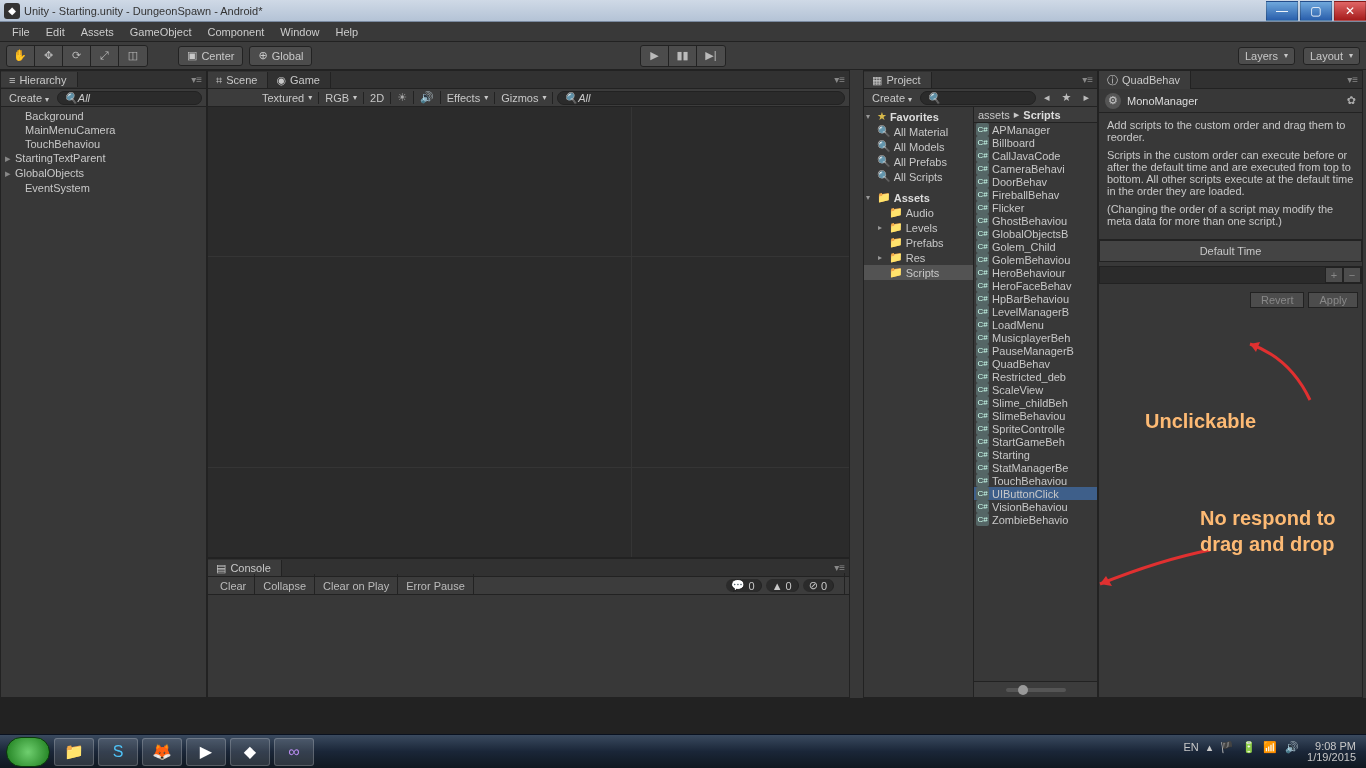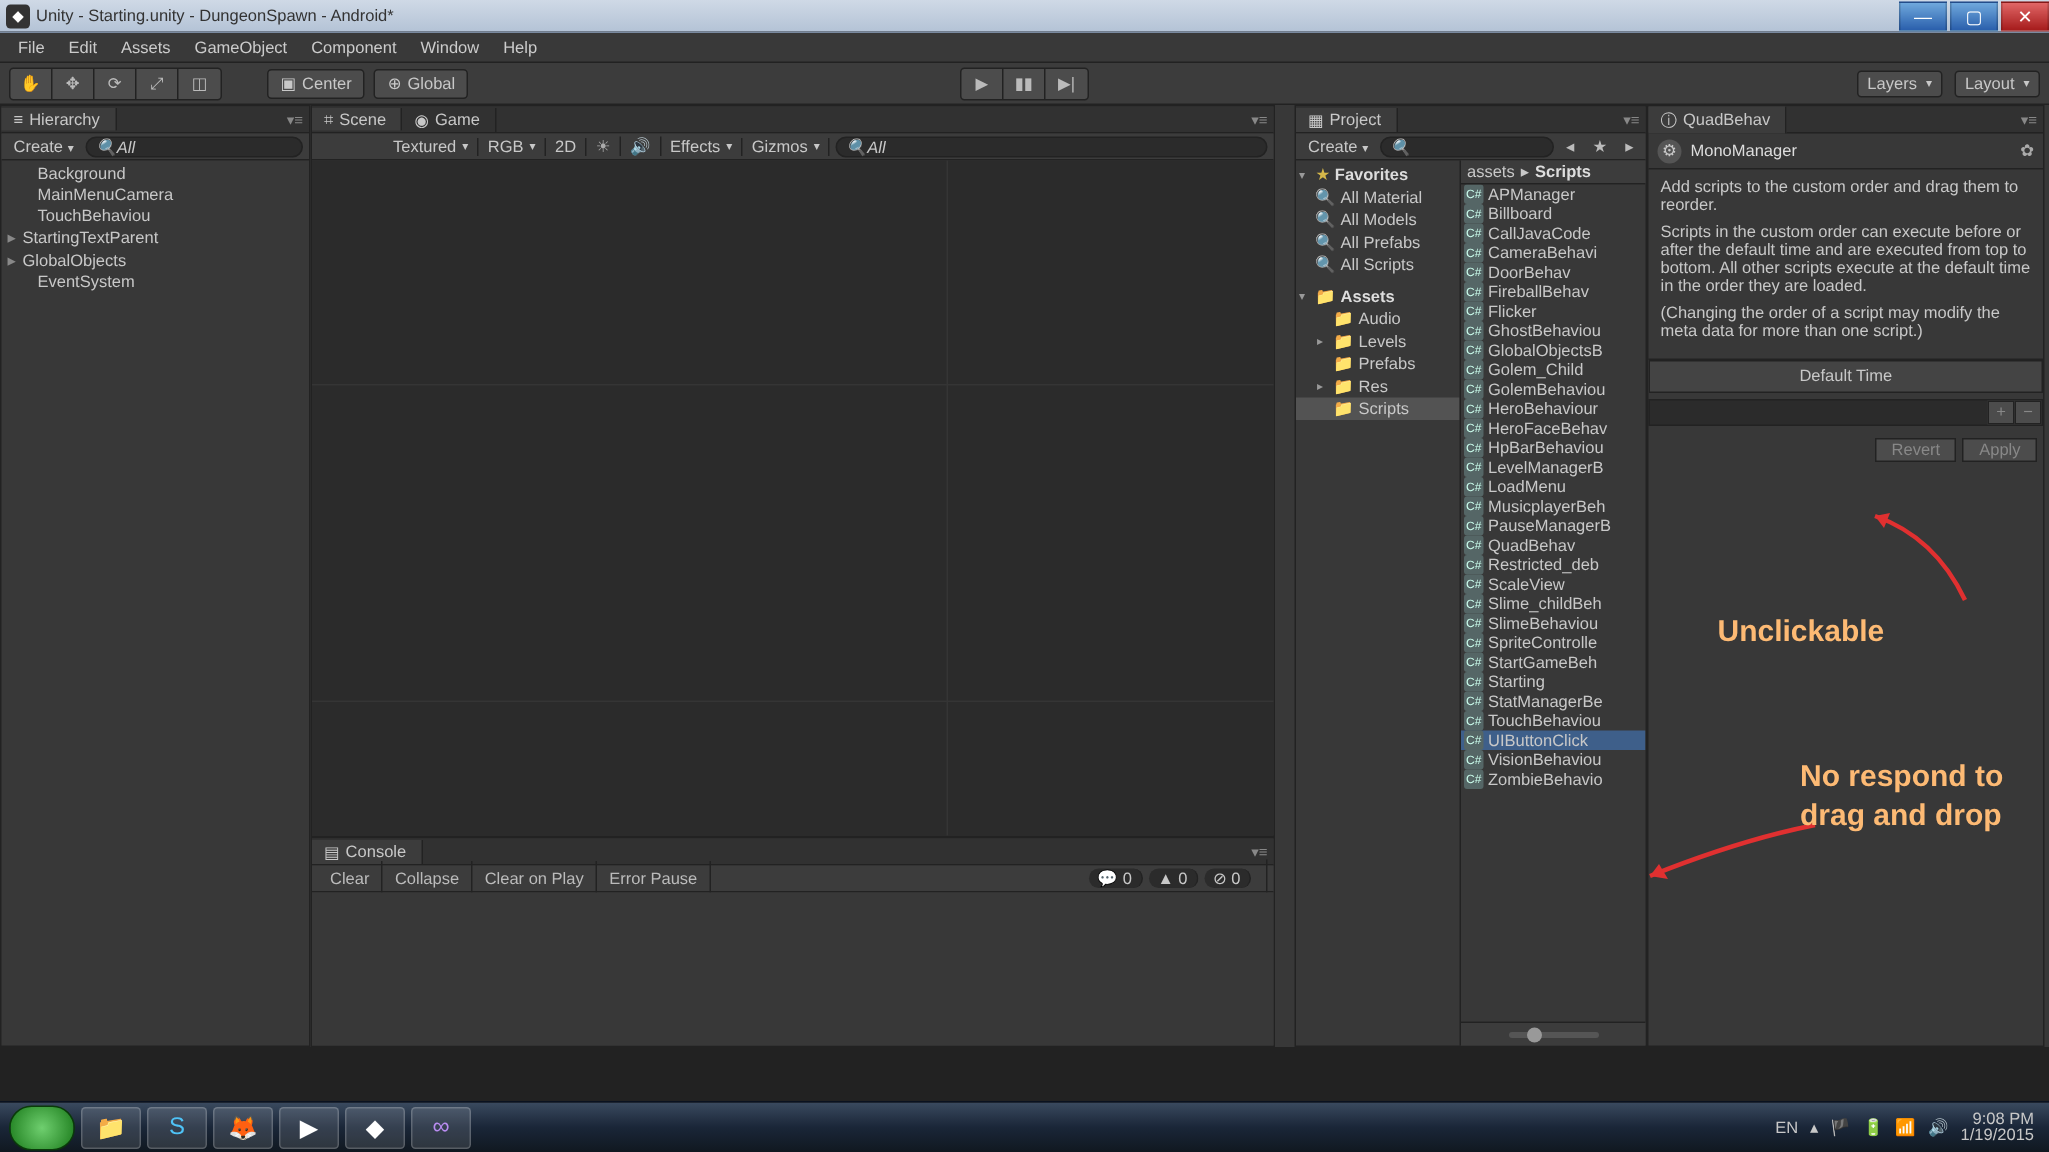--- a/index.html
+++ b/index.html
@@ -94,21 +94,21 @@
 
 
 .anno{position:absolute;color:#fdba74;font:bold 20px Arial;pointer-events:none;}
 .arrow-svg{position:absolute;pointer-events:none;}
 
 
 #taskbar{position:absolute;bottom:0;left:0;right:0;height:34px;background:linear-gradient(#3a4a5f 0%,#1a2638 50%,#101820 100%);display:flex;align-items:center;padding:0 4px;border-top:1px solid #0a1220;}
 #taskbar .tbtn{width:40px;height:28px;margin:0 2px;border-radius:3px;display:flex;align-items:center;justify-content:center;font-size:16px;color:#fff;}
 #taskbar .tbtn.app{background:rgba(255,255,255,.12);border:1px solid rgba(255,255,255,.2);}
 #taskbar .start{width:44px;height:30px;border-radius:18px;background:radial-gradient(circle,#6fcf6f,#1a7a1a);border:1px solid #0a3a0a;}
-#taskbar .tray{margin-left:auto;display:flex;align-items:center;gap:8px;color:#fff;font-size:10px;padding-right:6px;}
+#taskbar .tray{margin-left:auto;display:flex;align-items:flex-start;gap:8px;color:#fff;font-size:10px;padding-right:6px;}
 #taskbar .tray .clock{text-align:right;line-height:11px;}
 
 .unicode-icon{font-family:"Segoe UI Symbol",Arial;}
 </style>
 </head>
 <body>
 
 <div id="win-titlebar">
   <div class="icon">◆</div>
   <span class="title">Unity - Starting.unity - DungeonSpawn - Android*</span>

